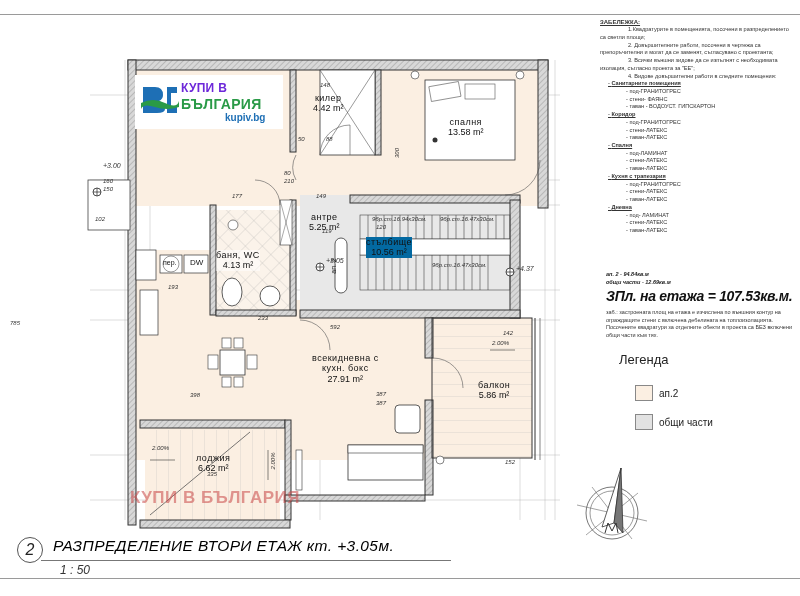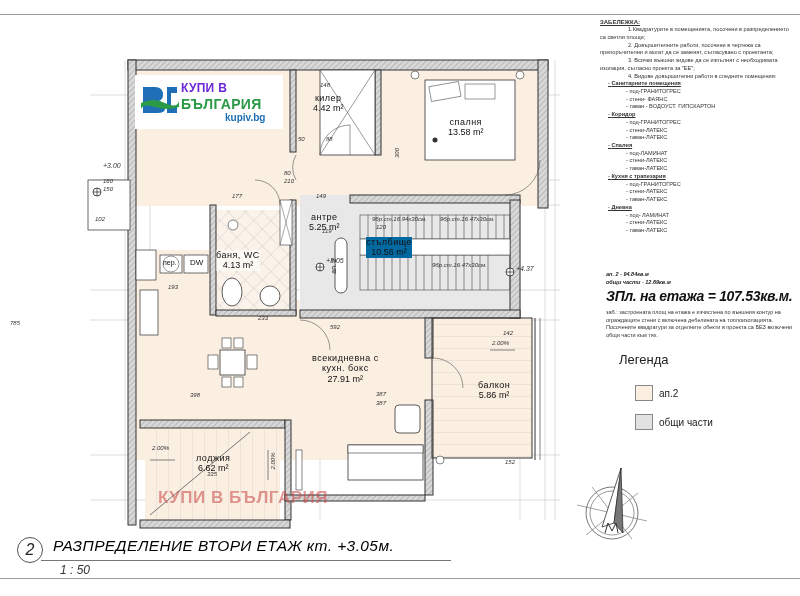--- a/index.html
+++ b/index.html
@@ -28,21 +28,21 @@
   .footnote{position:absolute;left:606px;top:309px;width:192px;font-size:5.5px;line-height:1.4;color:#333;}
   
   .legend-title{position:absolute;left:619px;top:352px;font-size:13px;color:#222;}
   .legend-row{position:absolute;left:605px;height:16px;display:flex;align-items:center;font-size:10px;color:#222;padding-left:30px;}
   .swatch{width:18px;height:16px;border:1px solid #888;margin-right:6px;box-sizing:border-box;}
   
   .title-circle{position:absolute;left:17px;top:537px;width:24px;height:24px;border:1px solid #555;border-radius:50%;font-size:16px;font-style:italic;text-align:center;line-height:24px;color:#222;}
   .title-text{position:absolute;left:53px;top:537px;font-size:15.5px;font-style:italic;color:#000000;letter-spacing:.4px;white-space:nowrap;}
   .title-line{position:absolute;left:41px;top:560px;width:410px;height:1px;background:#777;}
   .scale{position:absolute;left:60px;top:563px;font-size:12px;font-style:italic;color:#333;}
-  .watermark{position:absolute;left:130px;top:488px;font-size:17px;font-weight:bold;color:rgba(200,70,70,.55);letter-spacing:.5px;white-space:nowrap;padding-left:28px;}
+  .watermark{position:absolute;left:130px;top:488px;font-size:17px;font-weight:bold;color:rgba(200,70,70,.55);letter-spacing:.5px;white-space:nowrap;}
   .compass{position:absolute;left:572px;top:465px;width:80px;height:80px;}
 </style>
 </head>
 <body>
 
 <div class="frame-top"></div>
 <div class="frame-bottom"></div>
 
 <svg class="plan" viewBox="0 0 800 596" xmlns="http://www.w3.org/2000/svg">
   <defs>

